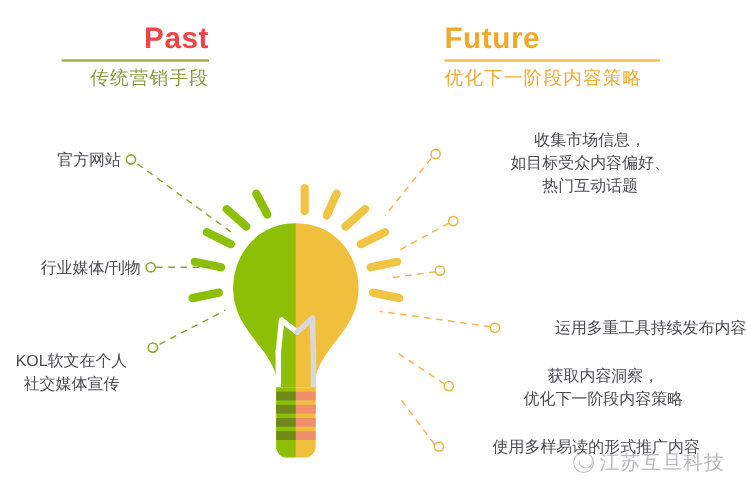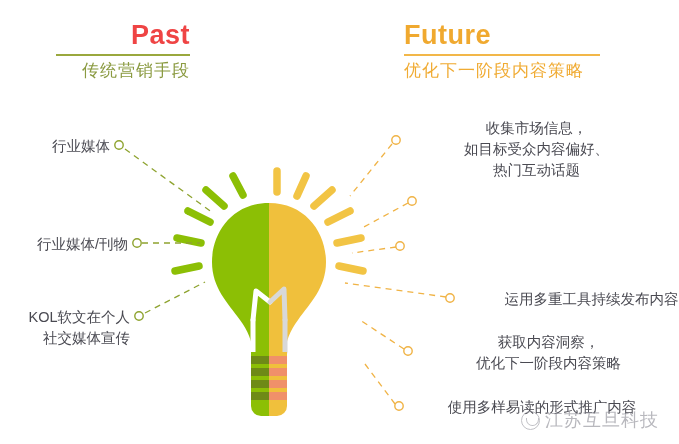--- a/index.html
+++ b/index.html
@@ -165,23 +165,23 @@
     <g fill="none" stroke="#f0b345" stroke-width="1.4">
       <circle cx="396" cy="140" r="4.2"></circle>
       <circle cx="412" cy="201" r="4.2"></circle>
       <circle cx="400" cy="246" r="4.2"></circle>
       <circle cx="450" cy="298" r="4.2"></circle>
       <circle cx="408" cy="351" r="4.2"></circle>
       <circle cx="399" cy="406" r="4.2"></circle>
     </g>
   </svg>
 
-  <div class="label left" style="left:0px; top:136px; width:110px;">行业媒体</div>
+  <div class="label left" style="left:0px; top:136px; width:110px;">官方网站</div>
   <div class="label left" style="left:0px; top:234px; width:128px;">行业媒体/刊物</div>
-  <div class="label left" style="left:0px; top:307px; width:130px; text-align:right;">KOL软文在个人
+  <div class="label left" style="left:0px; top:319px; width:130px; text-align:center;">KOL软文在个人
 社交媒体宣传</div>
 
   <div class="label right" style="left:409px; top:118px; width:255px;">收集市场信息，
 如目标受众内容偏好、
 热门互动话题</div>
   <div class="label right" style="left:463px; top:289px; width:215px;margin-left:21px;">运用多重工具持续发布内容</div>
   <div class="label right" style="left:421px; top:332px; width:255px;">获取内容洞察，
 优化下一阶段内容策略</div>
   <div class="label right" style="left:413px; top:397px; width:258px;">使用多样易读的形式推广内容</div>
 

